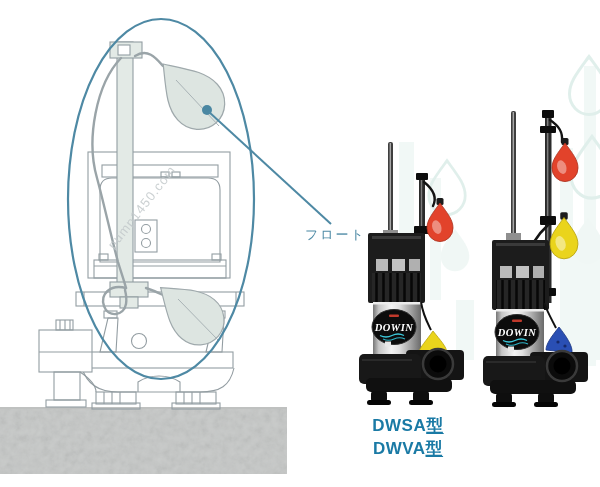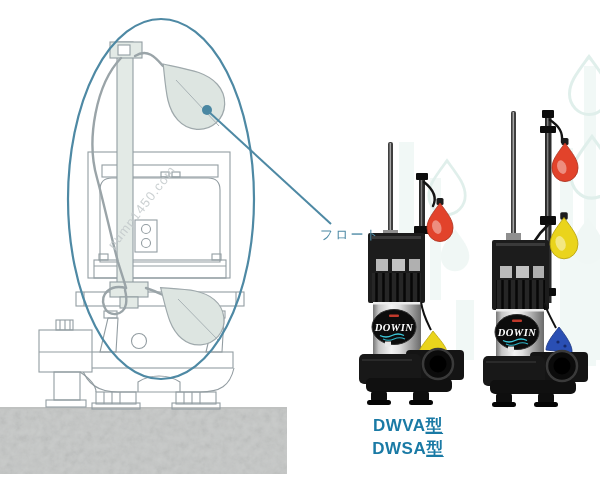--- a/index.html
+++ b/index.html
@@ -2,21 +2,21 @@
 <html><head>
 <meta charset="utf-8">
 <style>
   html,body{margin:0;padding:0;background:#fff;}
   .stage{
     position:relative;width:600px;height:487px;background:#ffffff;
     overflow:hidden;font-family:"Liberation Sans",sans-serif;
   }
   .stage svg{position:absolute;left:0;top:0;}
   .float-label{
-    position:absolute;left:320px;top:226px;
+    position:absolute;left:305px;top:226px;
     font-size:13px;letter-spacing:2px;color:#4f8ba6;
     font-family:"Liberation Sans",sans-serif;
   }
   .model-label{
     position:absolute;top:414px;width:104px;text-align:center;
     font-weight:bold;font-size:17px;line-height:23px;color:#1a7aa5;
     letter-spacing:0.5px;cursor:pointer;
   }
   .model-label .u{text-decoration:underline;text-underline-offset:2px;}
   #model-left{left:356px;}
@@ -267,21 +267,21 @@
     <rect x="538" y="393" width="16" height="11" rx="3" fill="#0e0e0e"></rect>
     <rect x="492" y="402" width="24" height="5" rx="2.5" fill="#050505"></rect>
     <rect x="534" y="402" width="24" height="5" rx="2.5" fill="#050505"></rect>
   </g>
 </svg>
 
 <div class="float-label">フロート</div>
 
 <div class="model-label" id="model-left">
   <div>
+    <span>DWSA</span><span class="u">型</span>
+  </div>
+  <div>
     <span>DWVA</span><span class="u">型</span>
   </div>
-  <div>
-    <span>DWSA</span><span class="u">型</span>
-  </div>
 </div>
 
 
 </div>
 
 </body></html>

